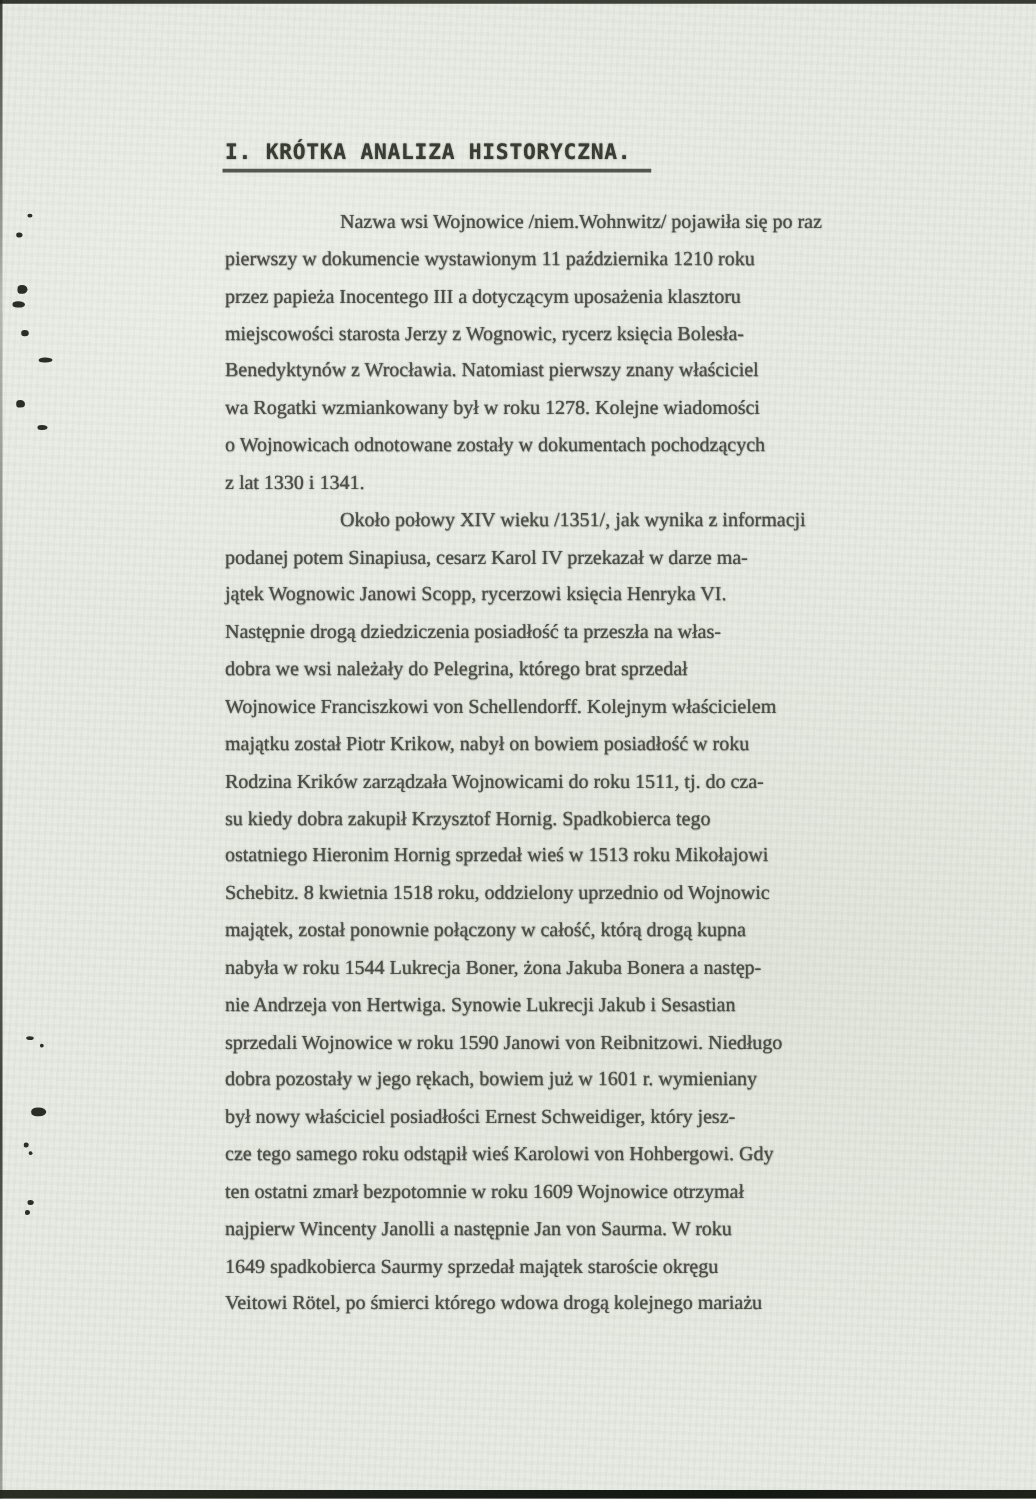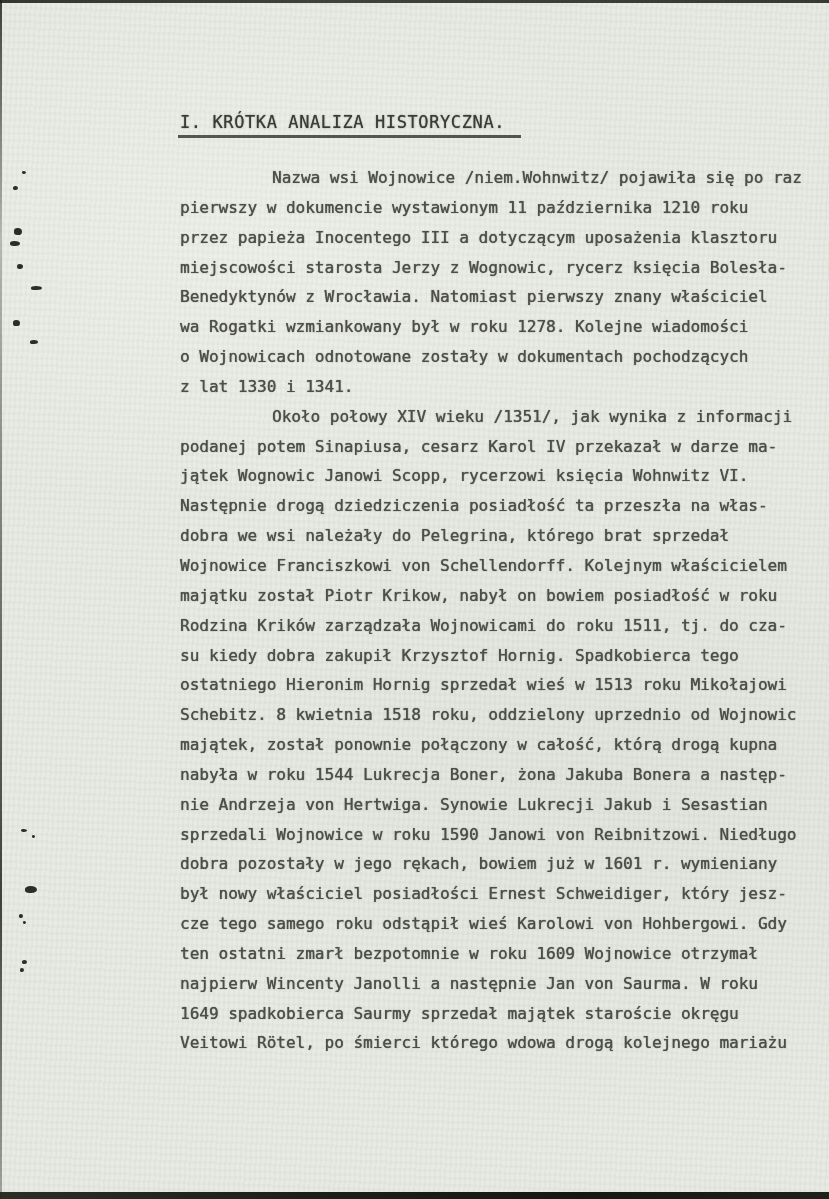--- a/index.html
+++ b/index.html
@@ -41,27 +41,28 @@
     background: linear-gradient(180deg,
       rgba(32,36,29,0.85) 0%, rgba(32,36,29,0.25) 20%,
       rgba(32,36,29,0.55) 45%, rgba(32,36,29,0.85) 75%,
       rgba(32,36,29,0.35) 100%);
   }
   
   .typed {
     color: var(--ink);
     text-shadow: 0 0 1.1px rgba(77,78,71,0.85), 0.4px 0.4px 0.6px rgba(77,78,71,0.45);
     filter: blur(0.32px);
+    font-family: Liberation Serif, serif;
   }
   .doc-title {
     position: absolute;
     left: 180px;
     top: 112px;
     font-size: 17px;
-    font-weight: normal;
+    font-weight: bold;
     letter-spacing: 0.6px;
     color: var(--title_ink);
     white-space: pre;
     text-shadow: 0 0 1.2px rgba(58,60,52,0.9);
     filter: blur(0.3px);
   }
   .doc-title::after {
     content: "";
     position: absolute;
     left: -2px;
@@ -107,21 +108,21 @@
       <div class="text-line">przez papieża Inocentego III a dotyczącym uposażenia klasztoru</div>
       <div class="text-line">miejscowości starosta Jerzy z Wognowic, rycerz księcia Bolesła-</div>
       <div class="text-line">Benedyktynów z Wrocławia. Natomiast pierwszy znany właściciel</div>
       <div class="text-line">wa Rogatki wzmiankowany był w roku 1278. Kolejne wiadomości</div>
       <div class="text-line">o Wojnowicach odnotowane zostały w dokumentach pochodzących</div>
       <div class="text-line">z lat 1330 i 1341.</div>
     </div>
     <div class="para">
       <div class="text-line first">Około połowy XIV wieku /1351/, jak wynika z informacji</div>
       <div class="text-line">podanej potem Sinapiusa, cesarz Karol IV przekazał w darze ma-</div>
-      <div class="text-line">jątek Wognowic Janowi Scopp, rycerzowi księcia Wohnwitz VI.</div>
+      <div class="text-line">jątek Wognowic Janowi Scopp, rycerzowi księcia Henryka VI.</div>
       <div class="text-line">Następnie drogą dziedziczenia posiadłość ta przeszła na włas-</div>
       <div class="text-line">dobra we wsi należały do Pelegrina, którego brat sprzedał</div>
       <div class="text-line">Wojnowice Franciszkowi von Schellendorff. Kolejnym właścicielem</div>
       <div class="text-line">majątku został Piotr Krikow, nabył on bowiem posiadłość w roku</div>
       <div class="text-line">Rodzina Krików zarządzała Wojnowicami do roku 1511, tj. do cza-</div>
       <div class="text-line">su kiedy dobra zakupił Krzysztof Hornig. Spadkobierca tego</div>
       <div class="text-line">ostatniego Hieronim Hornig sprzedał wieś w 1513 roku Mikołajowi</div>
       <div class="text-line">Schebitz. 8 kwietnia 1518 roku, oddzielony uprzednio od Wojnowic</div>
       <div class="text-line">majątek, został ponownie połączony w całość, którą drogą kupna</div>
       <div class="text-line">nabyła w roku 1544 Lukrecja Boner, żona Jakuba Bonera a następ-</div>

